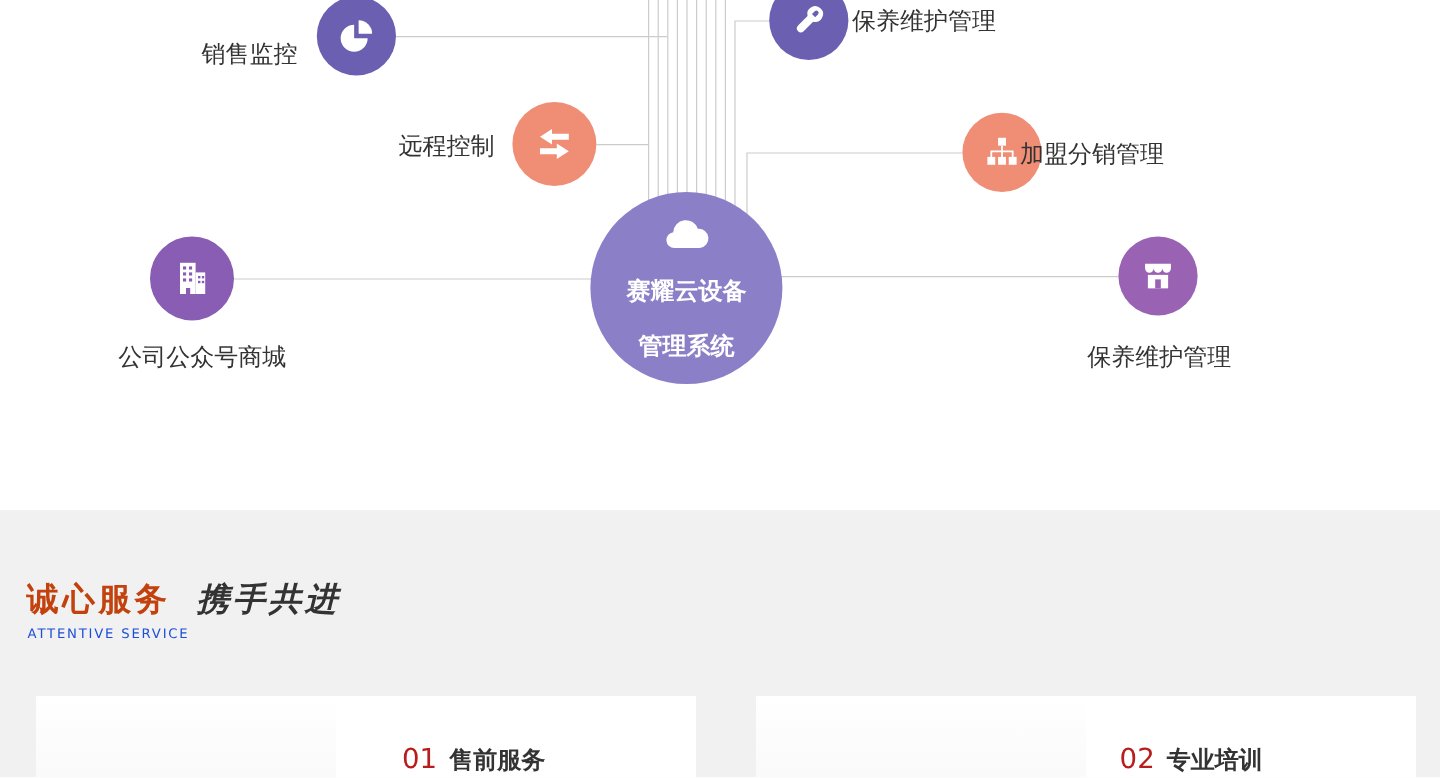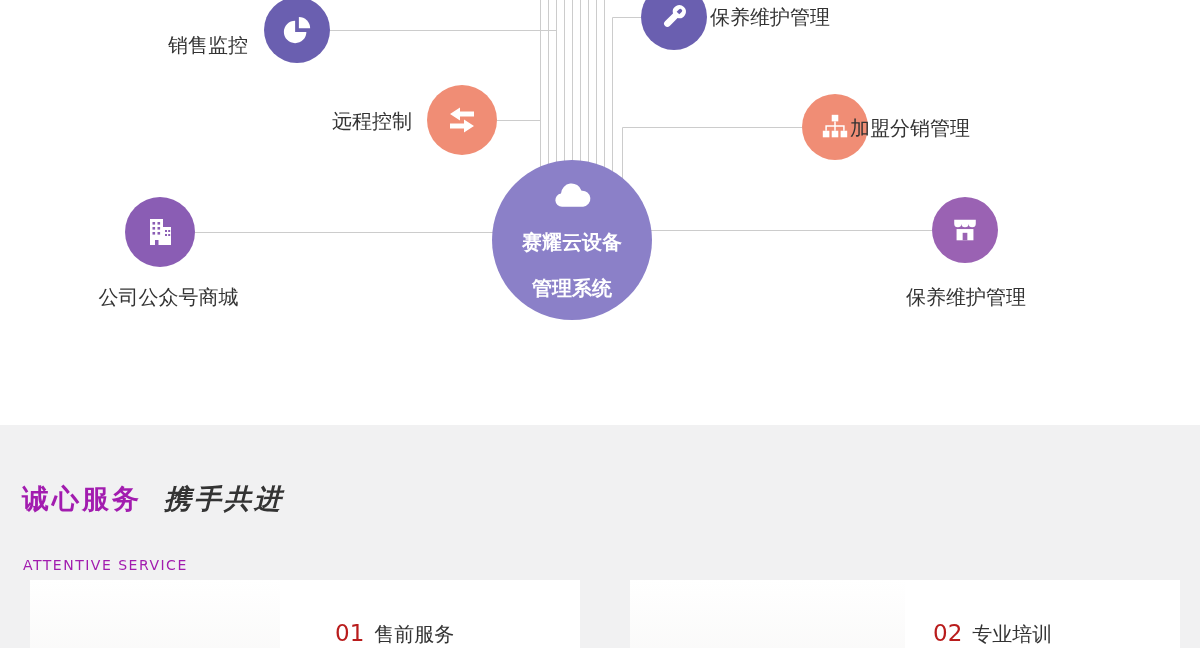--- a/index.html
+++ b/index.html
@@ -26,32 +26,32 @@
   .lbl{position:absolute;font-size:20px;color:#333;z-index:3;white-space:nowrap;}
   .lbl-sales{left:100px;top:32px;width:148px;text-align:right;}
   .lbl-maint{left:710px;top:4px;}
   .lbl-remote{left:262px;top:108px;width:150px;text-align:right;}
   .lbl-franchise{left:850px;top:115px;}
   .lbl-wechat{left:51px;top:284px;width:235px;text-align:center;}
   .lbl-community{left:860px;top:284px;width:212px;text-align:center;}
   
   .band{position:absolute;left:0;top:425px;width:1200px;height:223px;background:#f1f1f2;}
   .sec-title{position:absolute;left:22px;top:56px;font-size:27px;font-weight:bold;letter-spacing:3px;}
-  .sec-title .hl{color:#a21caf;}
+  .sec-title .hl{color:#c2410c;}
   .sec-title .rest{color:#333;margin-left:22px;font-style:italic;}
-  .sec-sub{position:absolute;left:23px;top:97px;font-size:14px;color:#a21caf;letter-spacing:1.5px;margin-top:35px;}
+  .sec-sub{position:absolute;left:23px;top:97px;font-size:11px;color:#1d4ed8;letter-spacing:1.5px;}
   .card{position:absolute;top:155px;width:550px;height:170px;background:#fff;display:flex;}
   .card1{left:30px;}
   .card2{left:630px;}
   .photo{position:relative;flex:0 0 250px;overflow:hidden;background:linear-gradient(180deg,#ffffff 0%,#f3f2f1 100%);}
   .card2 .photo{flex:0 0 275px;}
   .card-text{padding:40px 0 0 55px;display:flex;align-items:baseline;gap:10px;}
   .card2 .card-text{padding-left:28px;}
   .num{font-size:23px;font-weight:normal;color:#b91c1c;}
-  .ctitle{font-size:20px;font-weight:normal;color:#333;}
+  .ctitle{font-size:20px;font-weight:bold;color:#333;}
 </style>
 </head>
 <body>
 
 <div class="page">
 
   <svg class="connectors" width="1200" height="430" viewBox="0 0 1200 430">
     <g stroke="#cccccc" stroke-width="1" fill="none">
       <path d="M540.5 0 V190"></path>
         <path d="M548.5 0 V190"></path>

